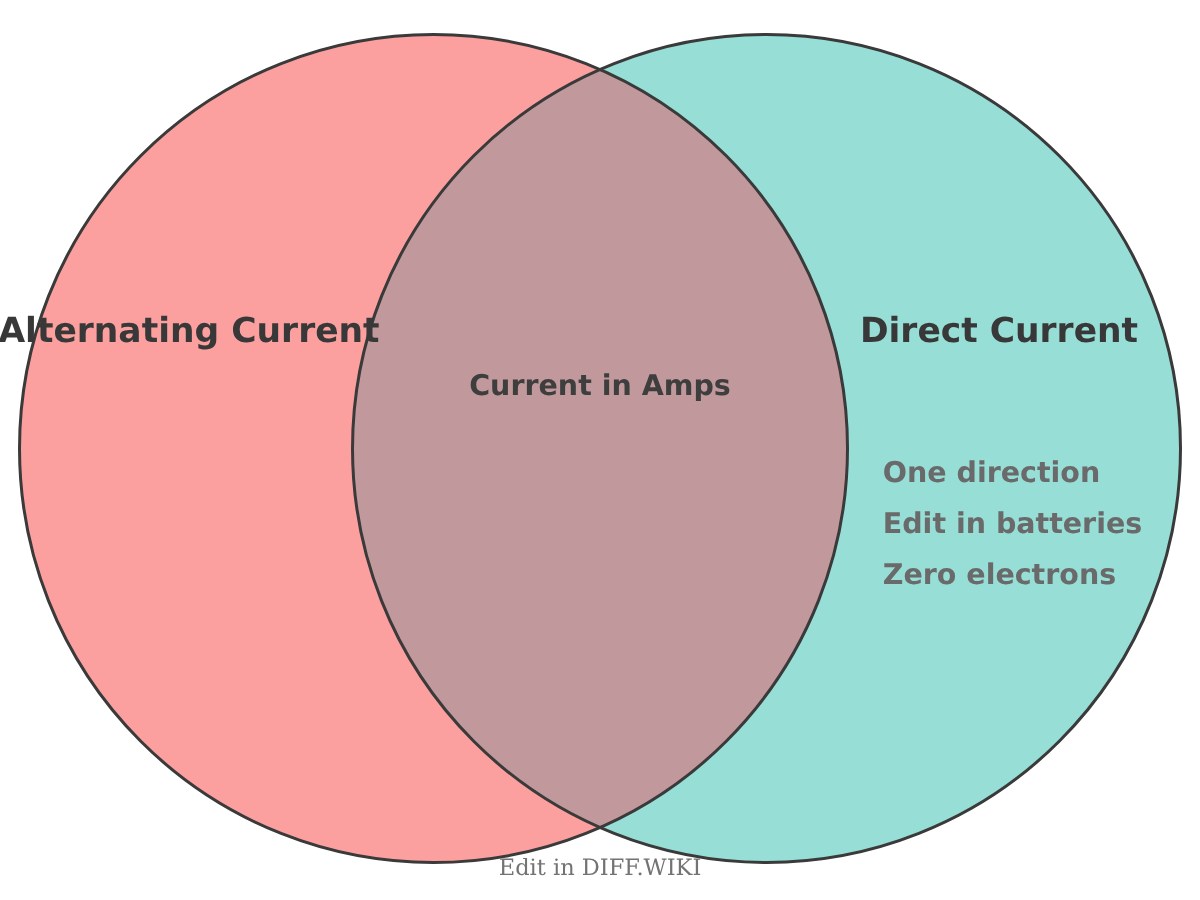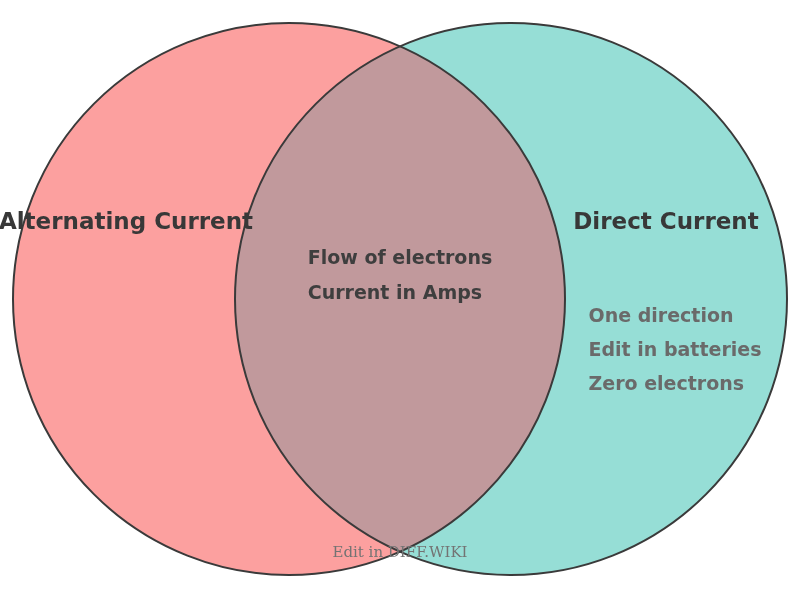--- a/index.html
+++ b/index.html
@@ -76,25 +76,24 @@
 
     <circle cx="511" cy="299" r="276" fill="none" stroke-width="2" stroke="#3A3A3A"></circle>
   </svg>
 
   <div class="txt set-title" style="left:126px; top:221px;">Alternating Current</div>
 
   <div class="txt set-title" style="left:666px; top:221px;">Direct Current</div>
 
 
   <div class="txt item-list center" style="left:400px; top:240px;">
-    <div>Flow of electrons</div>
     <div>Current in Amps</div>
   </div>
 
   <div class="txt item-list" style="left:675px; top:298px;">
     <div>One direction</div>
     <div>Edit in batteries</div>
     <div>Zero electrons</div>
   </div>
 
-  <div class="footer" style="left:400px; top:552px;">Edit in DIFF.WIKI</div>
+  <div class="footer" style="left:400px; top:578px;">Edit in DIFF.WIKI</div>
 
 </div>
 
 </body></html>

